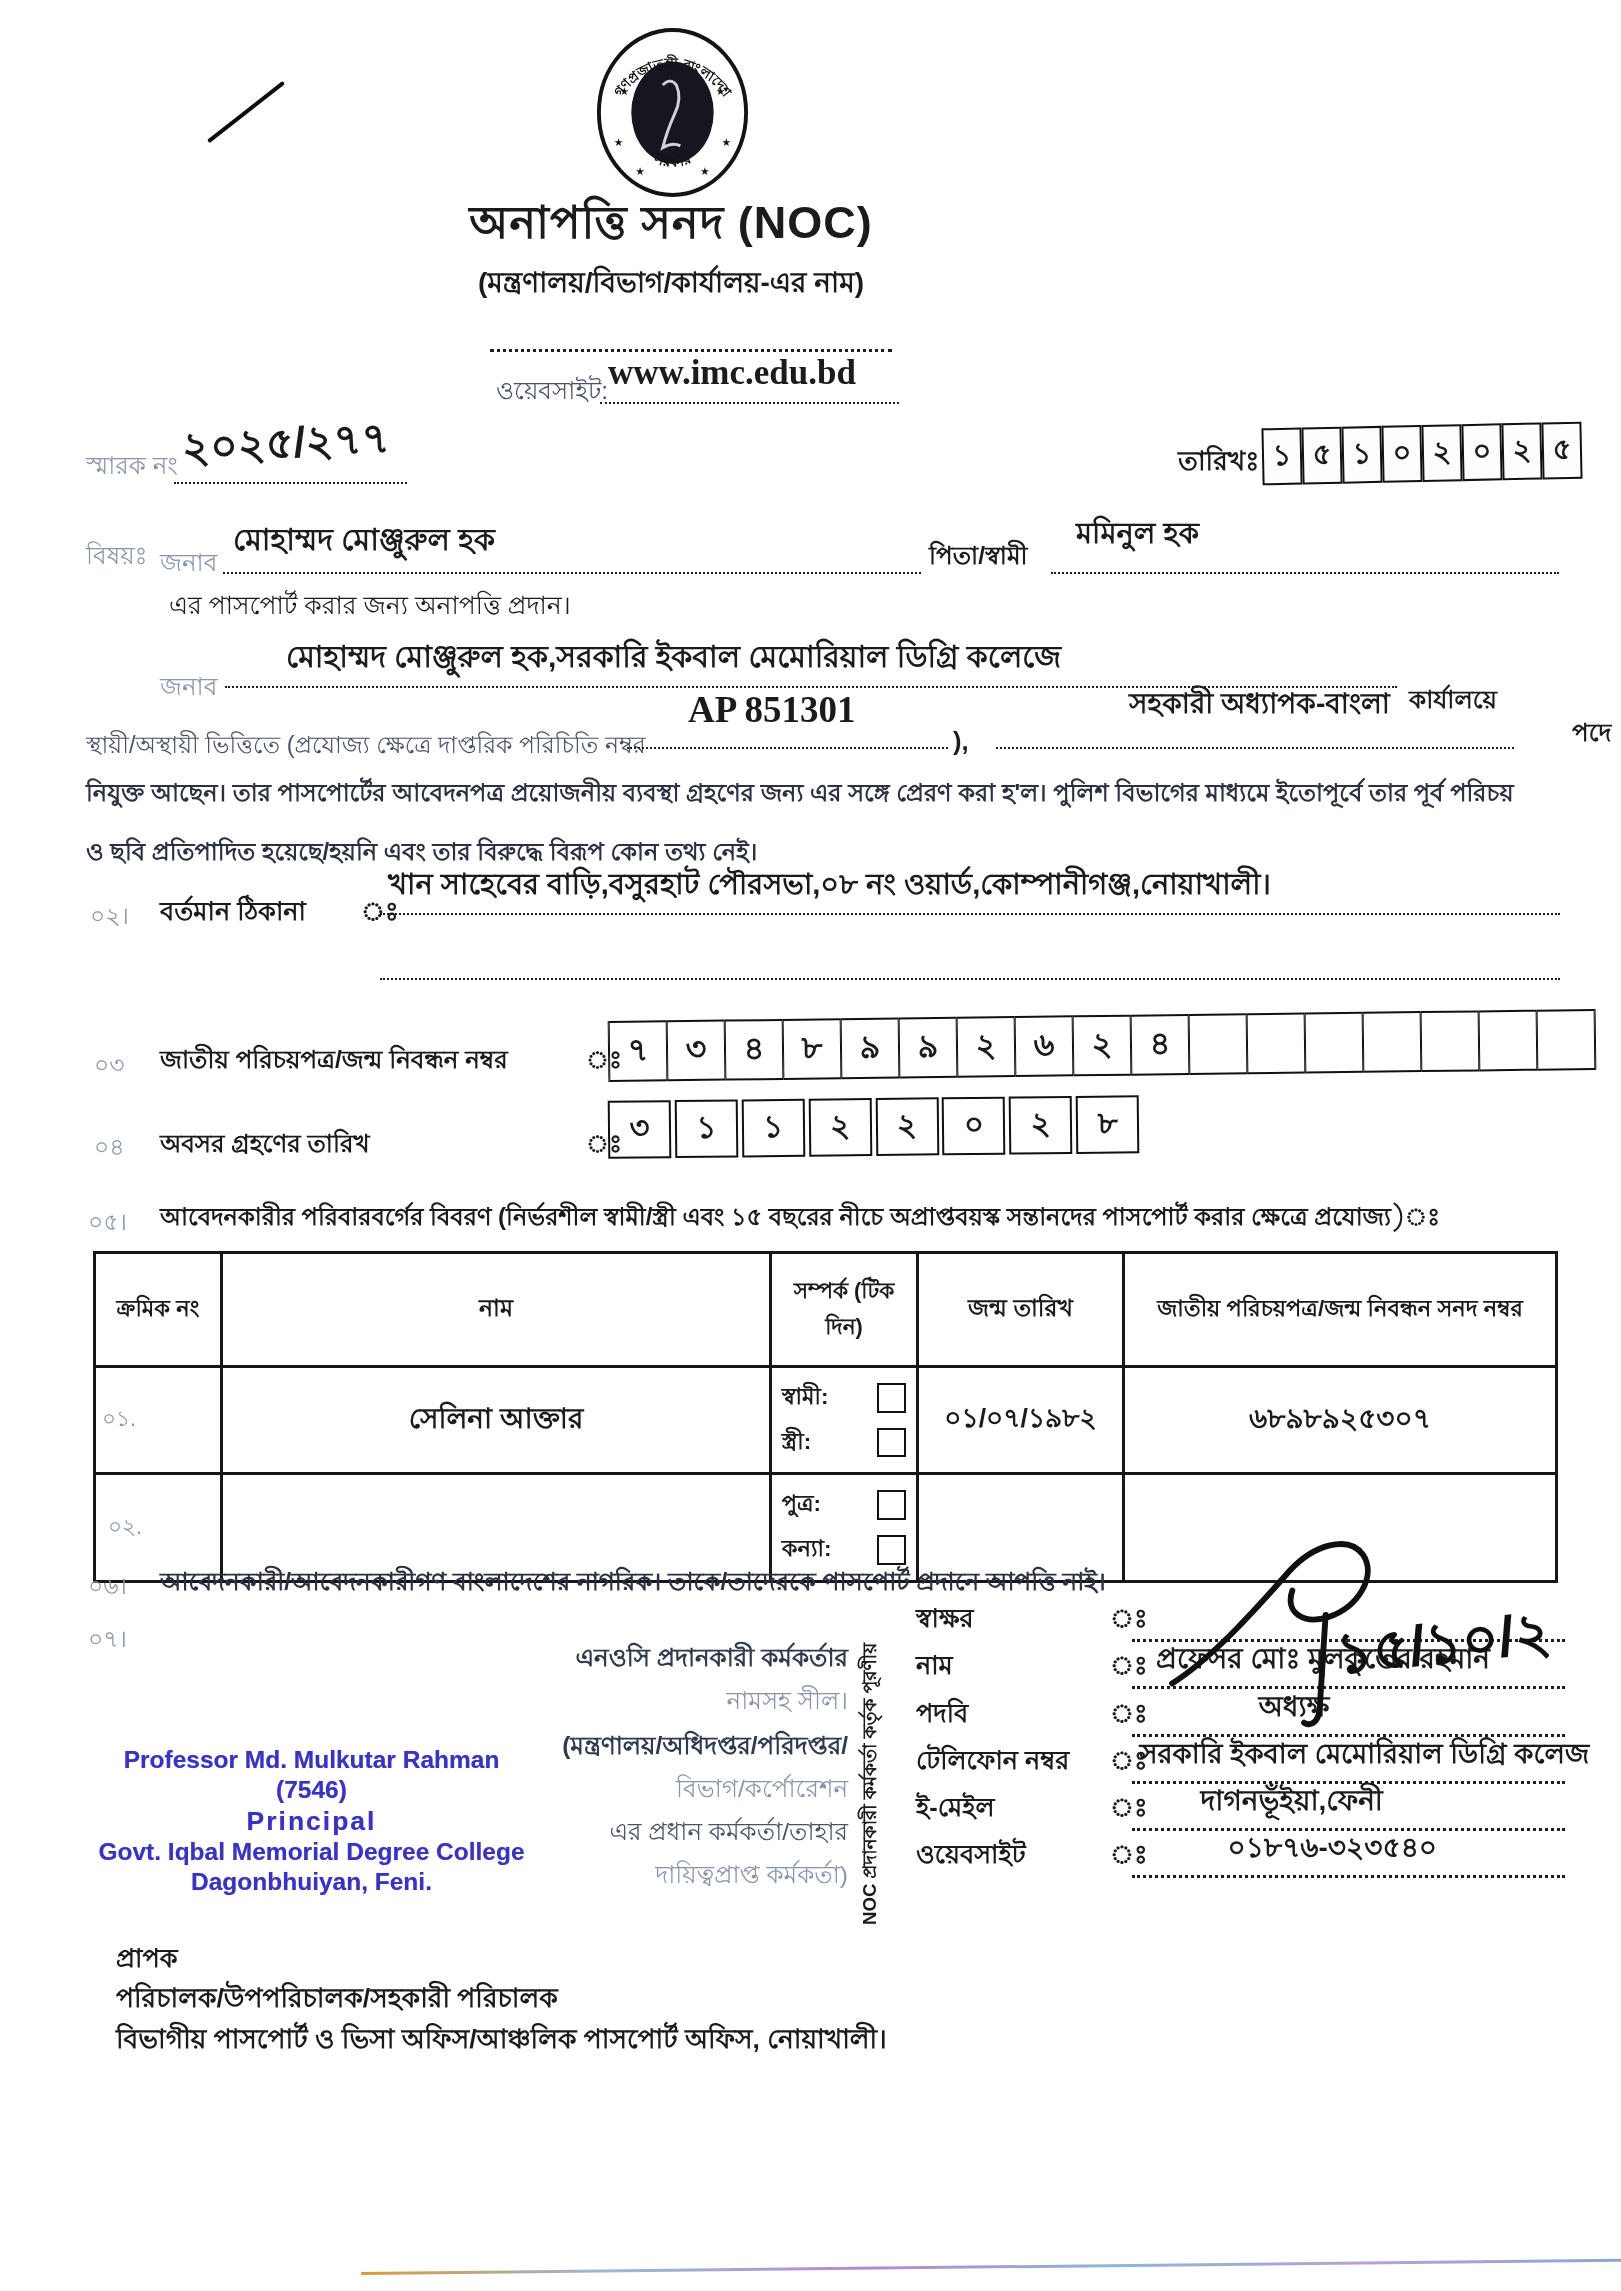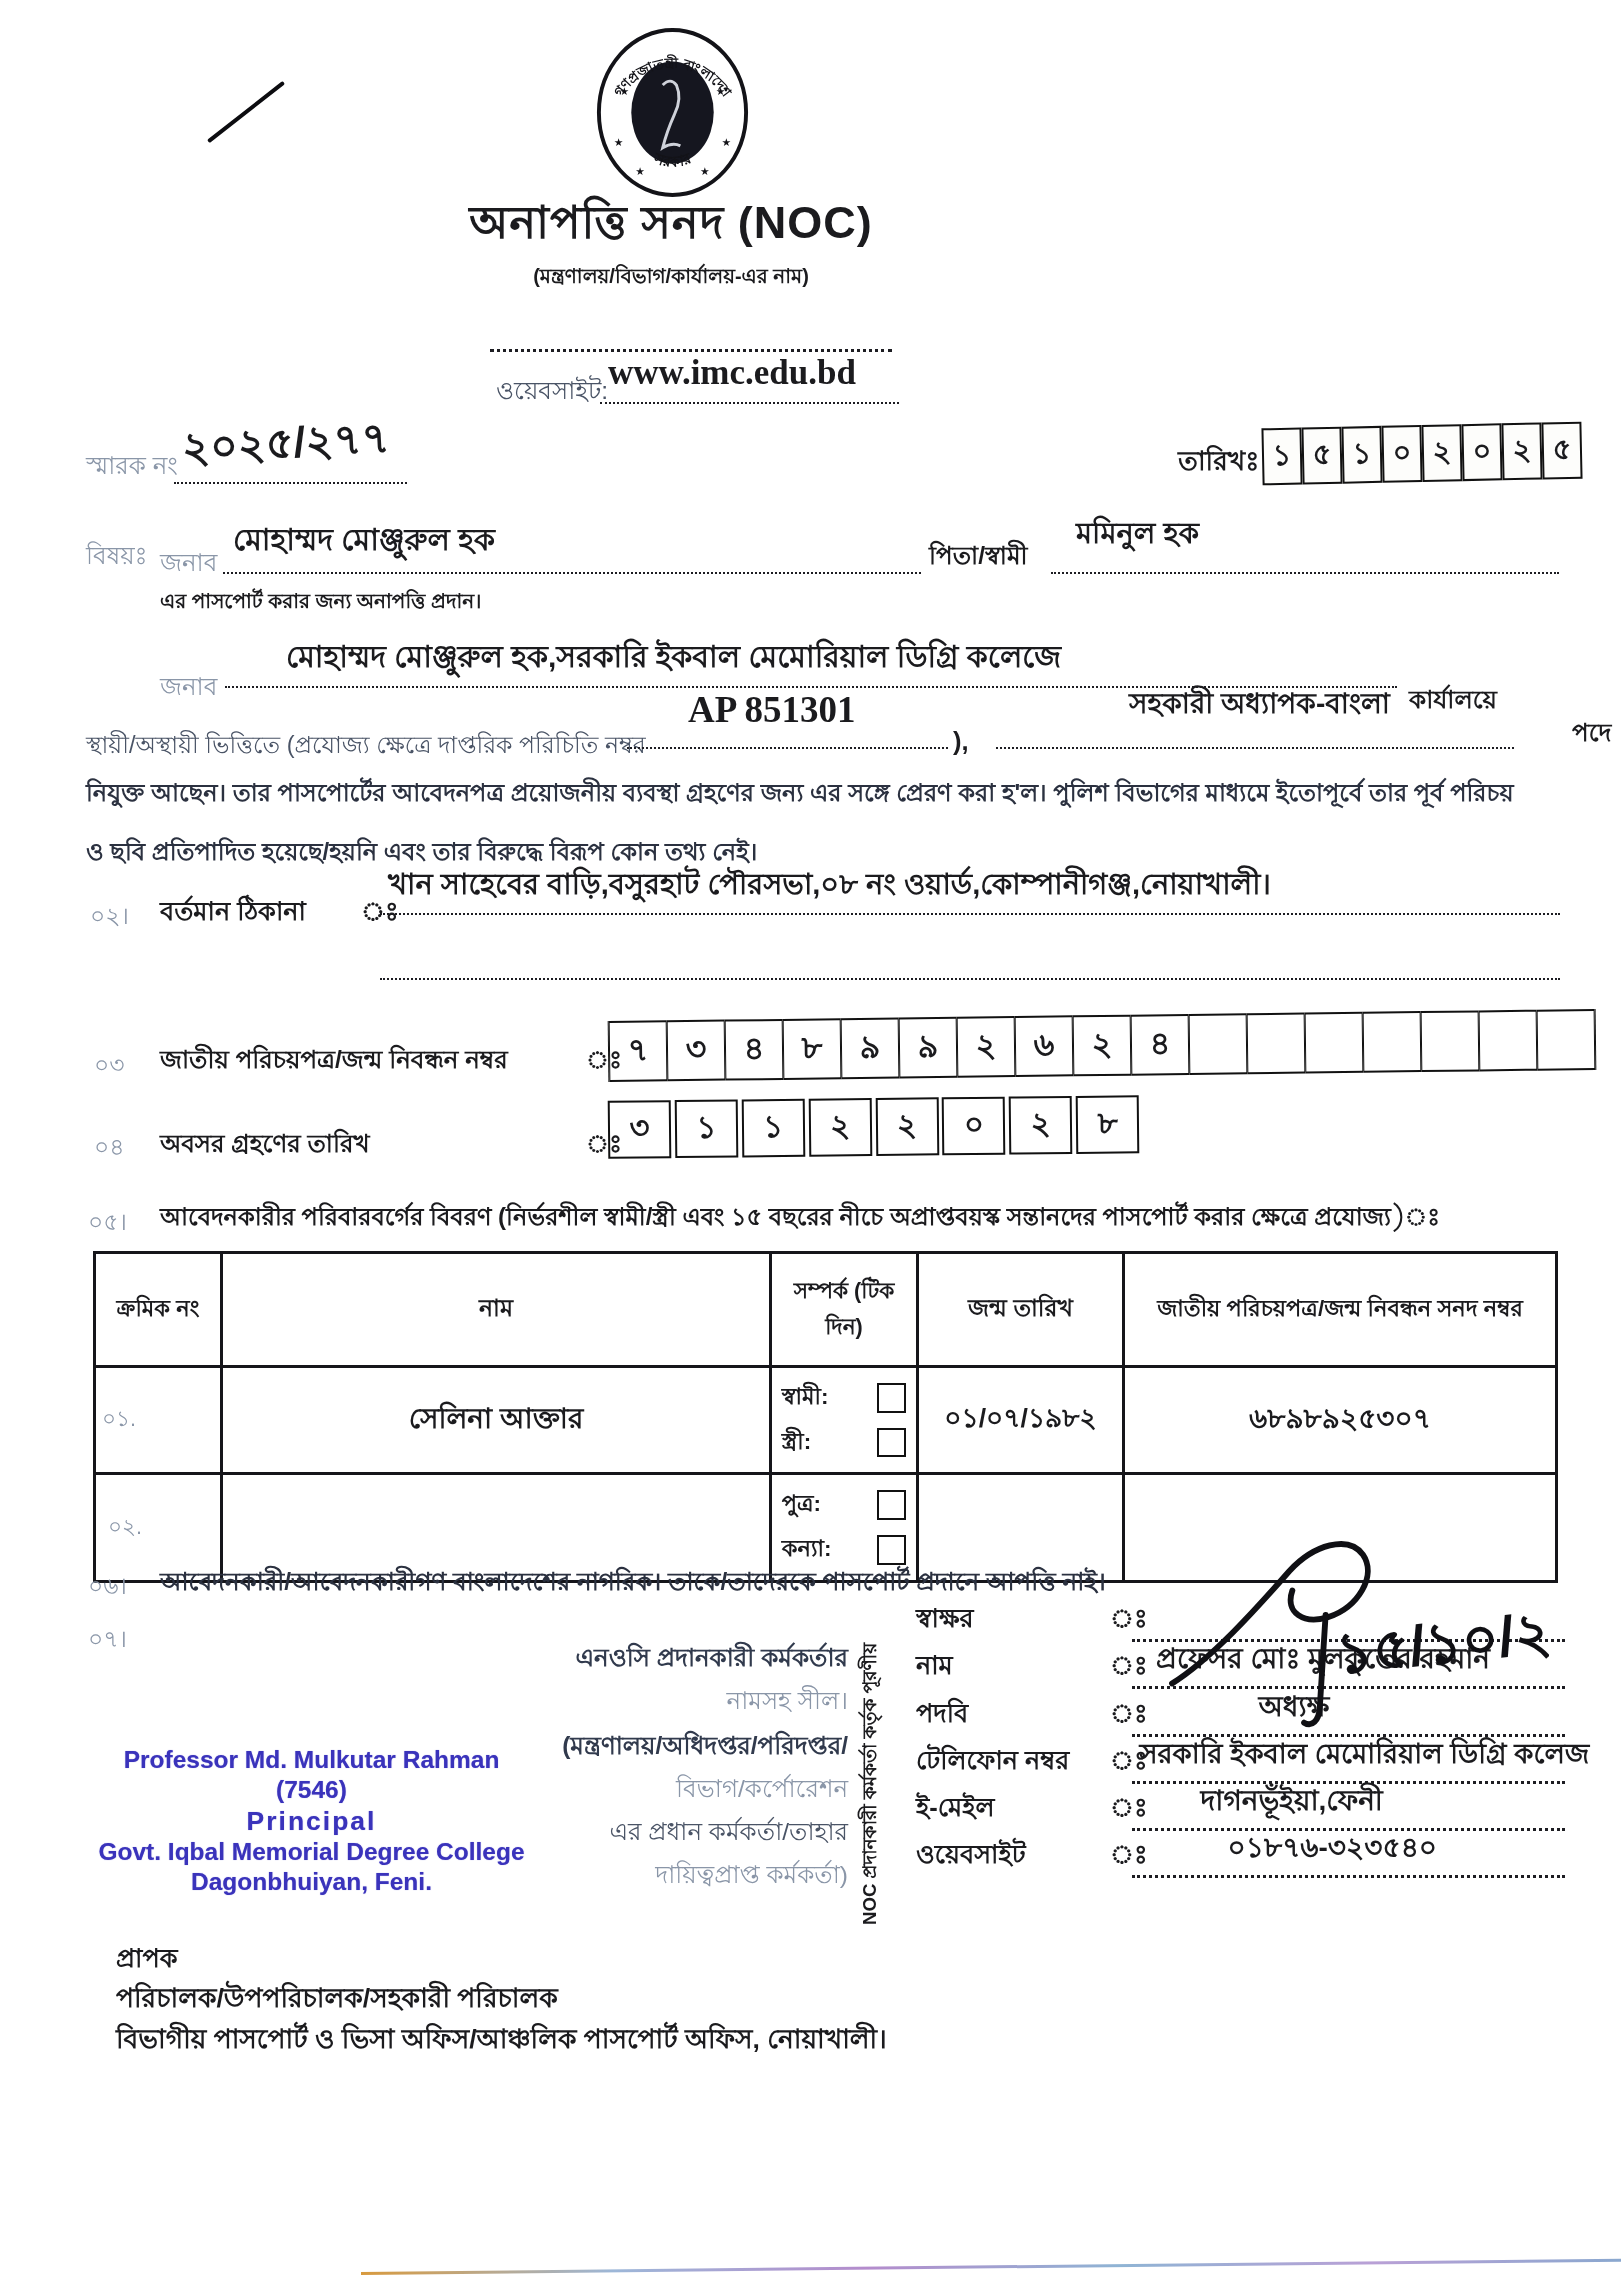--- a/index.html
+++ b/index.html
@@ -62,21 +62,21 @@
       <text x="26" y="70" font-size="11" fill="#131318">★</text>
       <text x="124" y="70" font-size="11" fill="#131318">★</text>
       <text x="20" y="122" font-size="11" fill="#131318">★</text>
       <text x="130" y="122" font-size="11" fill="#131318">★</text>
       <text x="42" y="152" font-size="11" fill="#131318">★</text>
       <text x="108" y="152" font-size="11" fill="#131318">★</text>
     </svg>
   </div>
 
   <div class="abs center bold" style="left:328px;top:188px;width:686px;font-size:45px;letter-spacing:1px;">অনাপত্তি সনদ (NOC)</div>
-  <div class="abs center" style="left:328px;top:261px;width:686px;font-size:20px;font-weight:600;">(মন্ত্রণালয়/বিভাগ/কার্যালয়-এর নাম)</div>
+  <div class="abs center" style="left:328px;top:261px;width:686px;font-size:28px;font-weight:600;">(মন্ত্রণালয়/বিভাগ/কার্যালয়-এর নাম)</div>
   <div class="abs dots" style="left:490px;top:349px;width:402px;"></div>
   <div class="abs semifaint" style="left:496px;top:372px;font-size:24.5px;">ওয়েবসাইট:</div>
   <div class="abs serif bold" style="left:608px;top:353px;font-size:35px;">www.imc.edu.bd</div>
   <div class="abs dots-thin" style="left:600px;top:402px;width:299px;"></div>
 
   <div class="abs faint" style="left:86px;top:447px;font-size:24.5px;">স্মারক নং</div>
   <div class="abs hand" style="left:184px;top:416px;font-size:43px;">২০২৫/২৭৭</div>
   <div class="abs dots-thin" style="left:174px;top:482px;width:233px;"></div>
 
   <div class="abs bold" style="left:1178px;top:441px;font-size:26.5px;">তারিখঃ</div>
@@ -91,21 +91,21 @@
     <span class="dbox">৫</span>
   </div>
 
   <div class="abs faint" style="left:86px;top:537px;font-size:24.5px;">বিষয়ঃ</div>
   <div class="abs faint" style="left:160px;top:544px;font-size:24.5px;">জনাব</div>
   <div class="abs bold" style="left:233px;top:516px;font-size:30px;">মোহাম্মদ মোঞ্জুরুল হক</div>
   <div class="abs dots-thin" style="left:223px;top:572px;width:698px;"></div>
   <div class="abs" style="left:929px;top:537px;font-size:24.5px;font-weight:600;">পিতা/স্বামী</div>
   <div class="abs bold" style="left:1076px;top:510px;font-size:29px;">মমিনুল হক</div>
   <div class="abs dots-thin" style="left:1051px;top:572px;width:508px;"></div>
-  <div class="abs" style="left:160px;top:586px;font-size:20px;font-weight:700;">এর পাসপোর্ট করার জন্য অনাপত্তি প্রদান।</div>
+  <div class="abs" style="left:169px;top:586px;font-size:25px;font-weight:400;">এর পাসপোর্ট করার জন্য অনাপত্তি প্রদান।</div>
 
   <div class="abs faint" style="left:160px;top:668px;font-size:24.5px;">জনাব</div>
   <div class="abs bold" style="left:286px;top:633px;font-size:30px;">মোহাম্মদ মোঞ্জুরুল হক,সরকারি ইকবাল মেমোরিয়াল ডিগ্রি কলেজে</div>
   <div class="abs dots-thin" style="left:225px;top:686px;width:1172px;"></div>
   <div class="abs" style="left:1409px;top:681px;font-size:24.5px;font-weight:600;">কার্যালয়ে</div>
 
   <div class="abs semifaint" style="left:86px;top:727px;font-size:23.5px;">স্থায়ী/অস্থায়ী ভিত্তিতে (প্রযোজ্য ক্ষেত্রে দাপ্তরিক পরিচিতি নম্বর</div>
   <div class="abs serif bold" style="left:688px;top:688px;font-size:37px;">AP 851301</div>
   <div class="abs dots-thin" style="left:627px;top:747px;width:321px;"></div>
   <div class="abs" style="left:953px;top:727px;font-size:25.5px;font-weight:600;">),</div>

